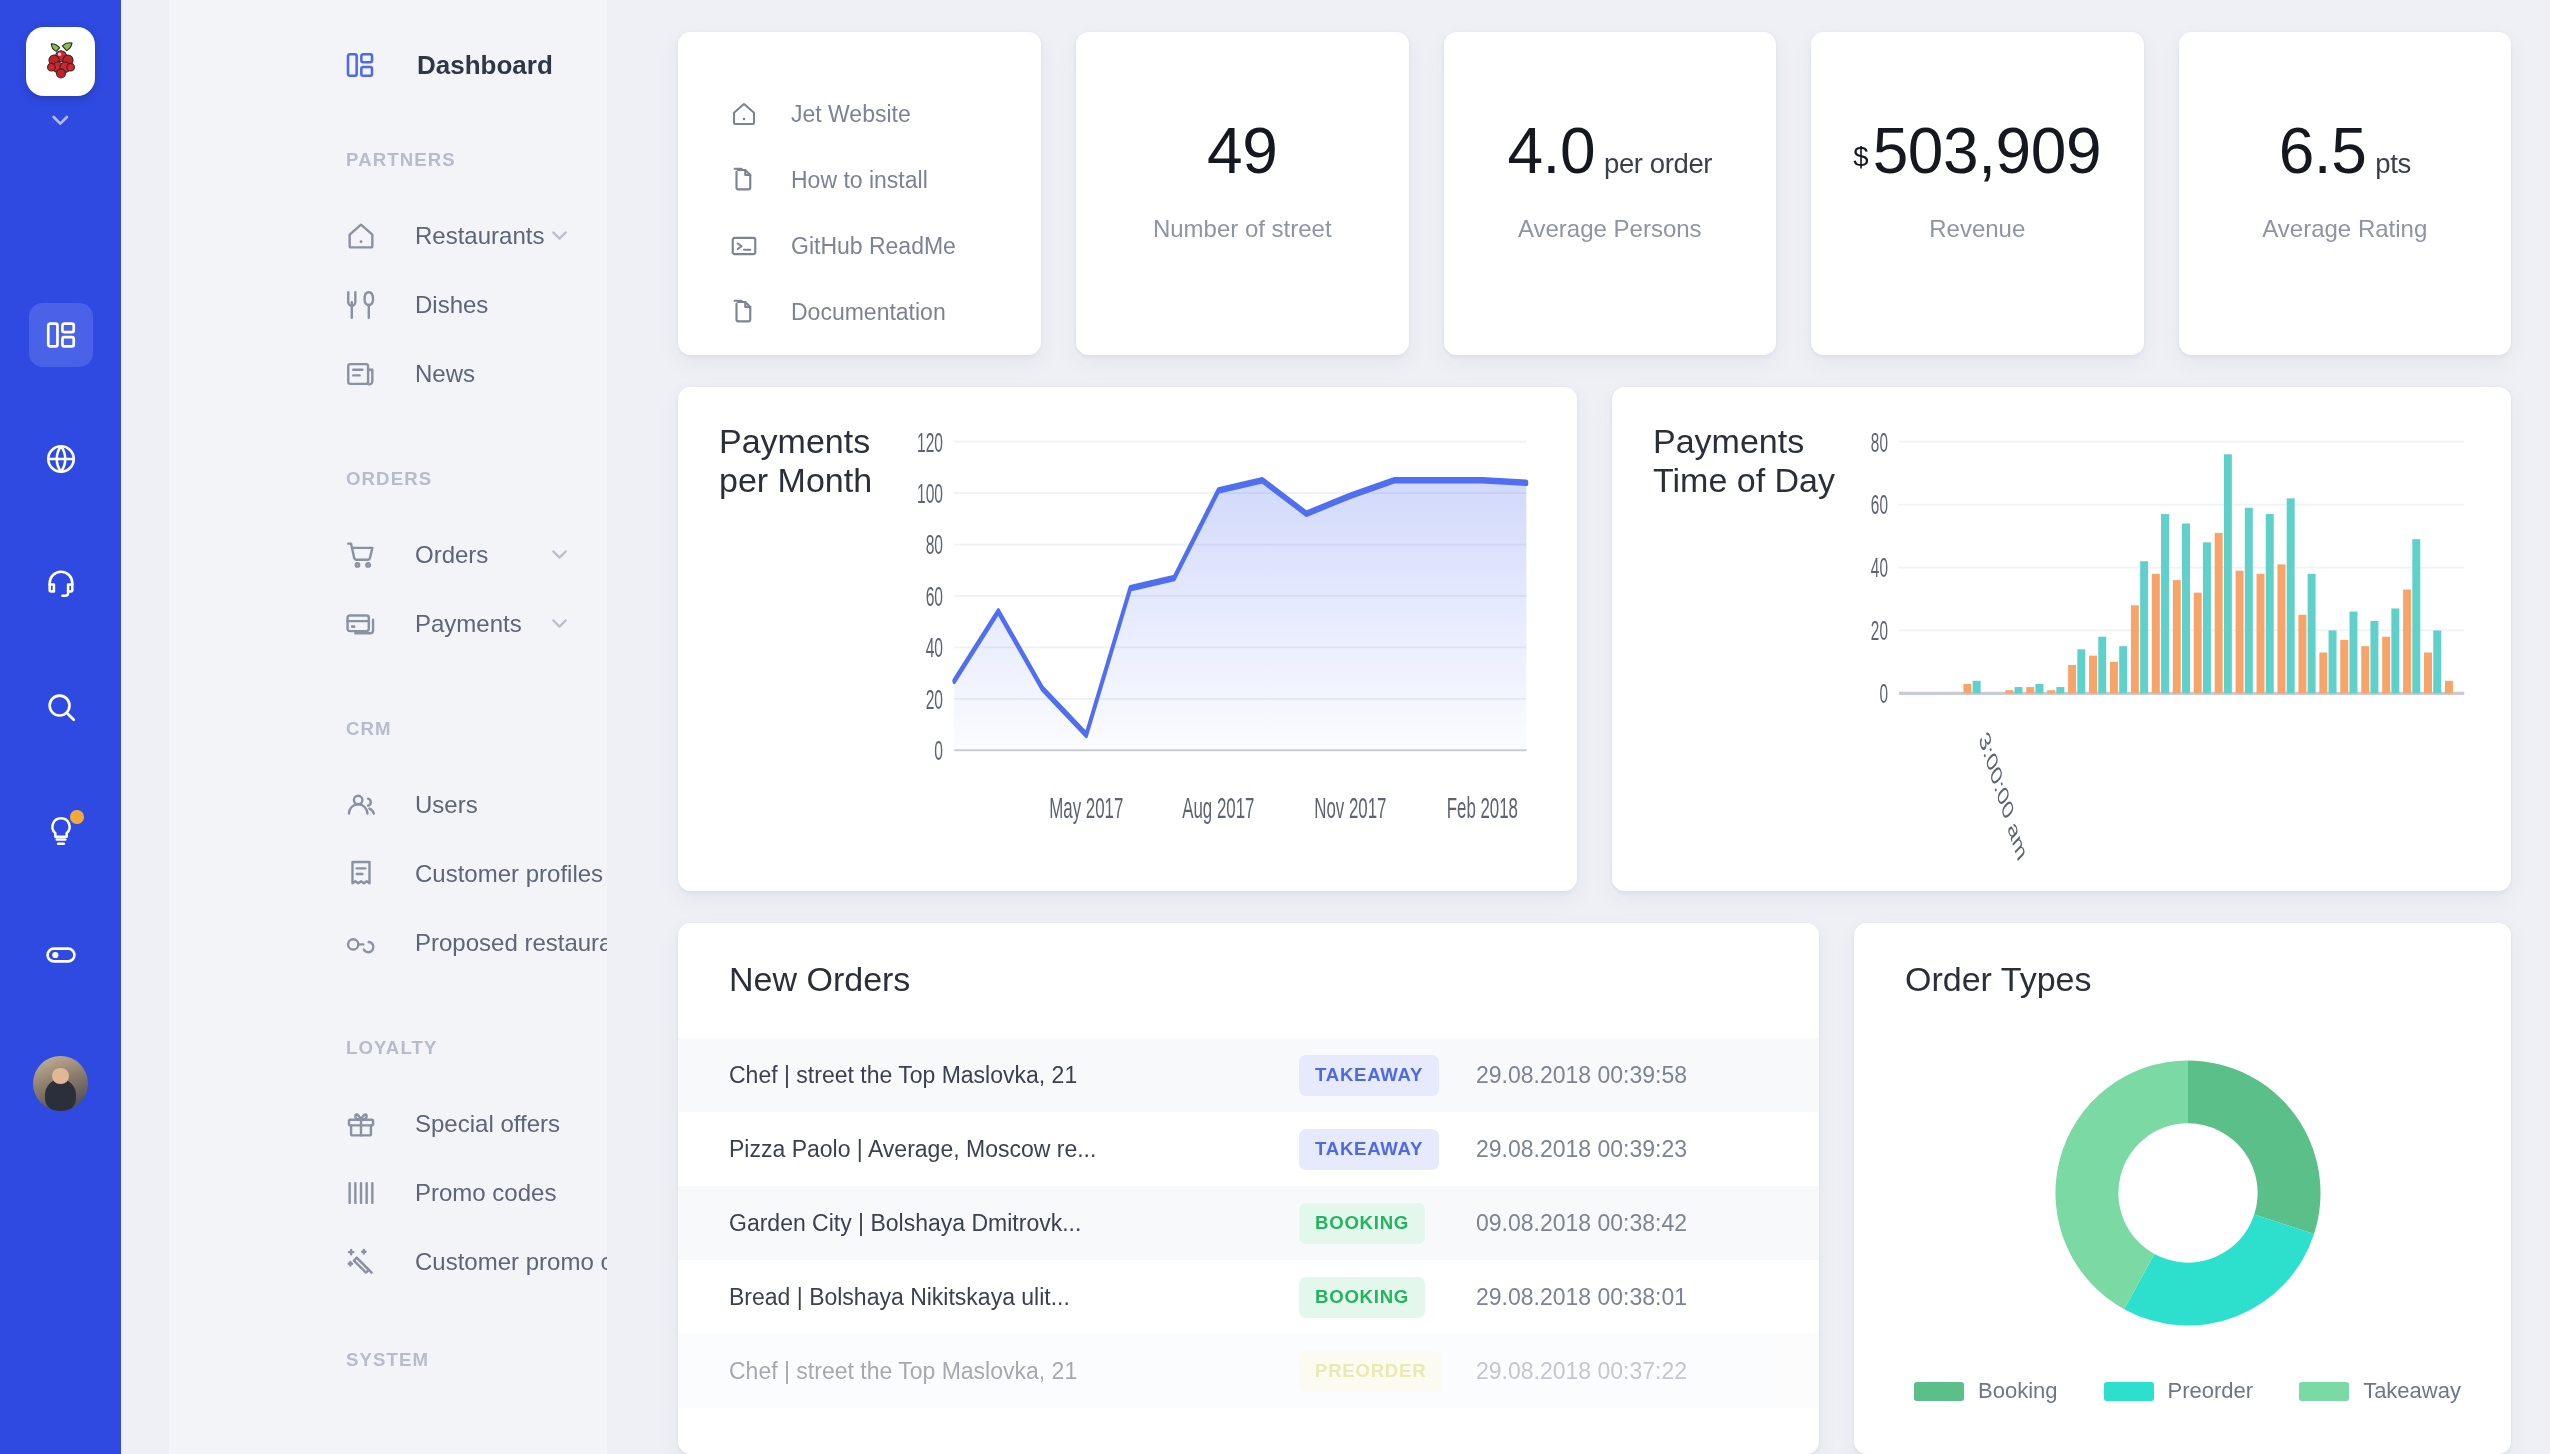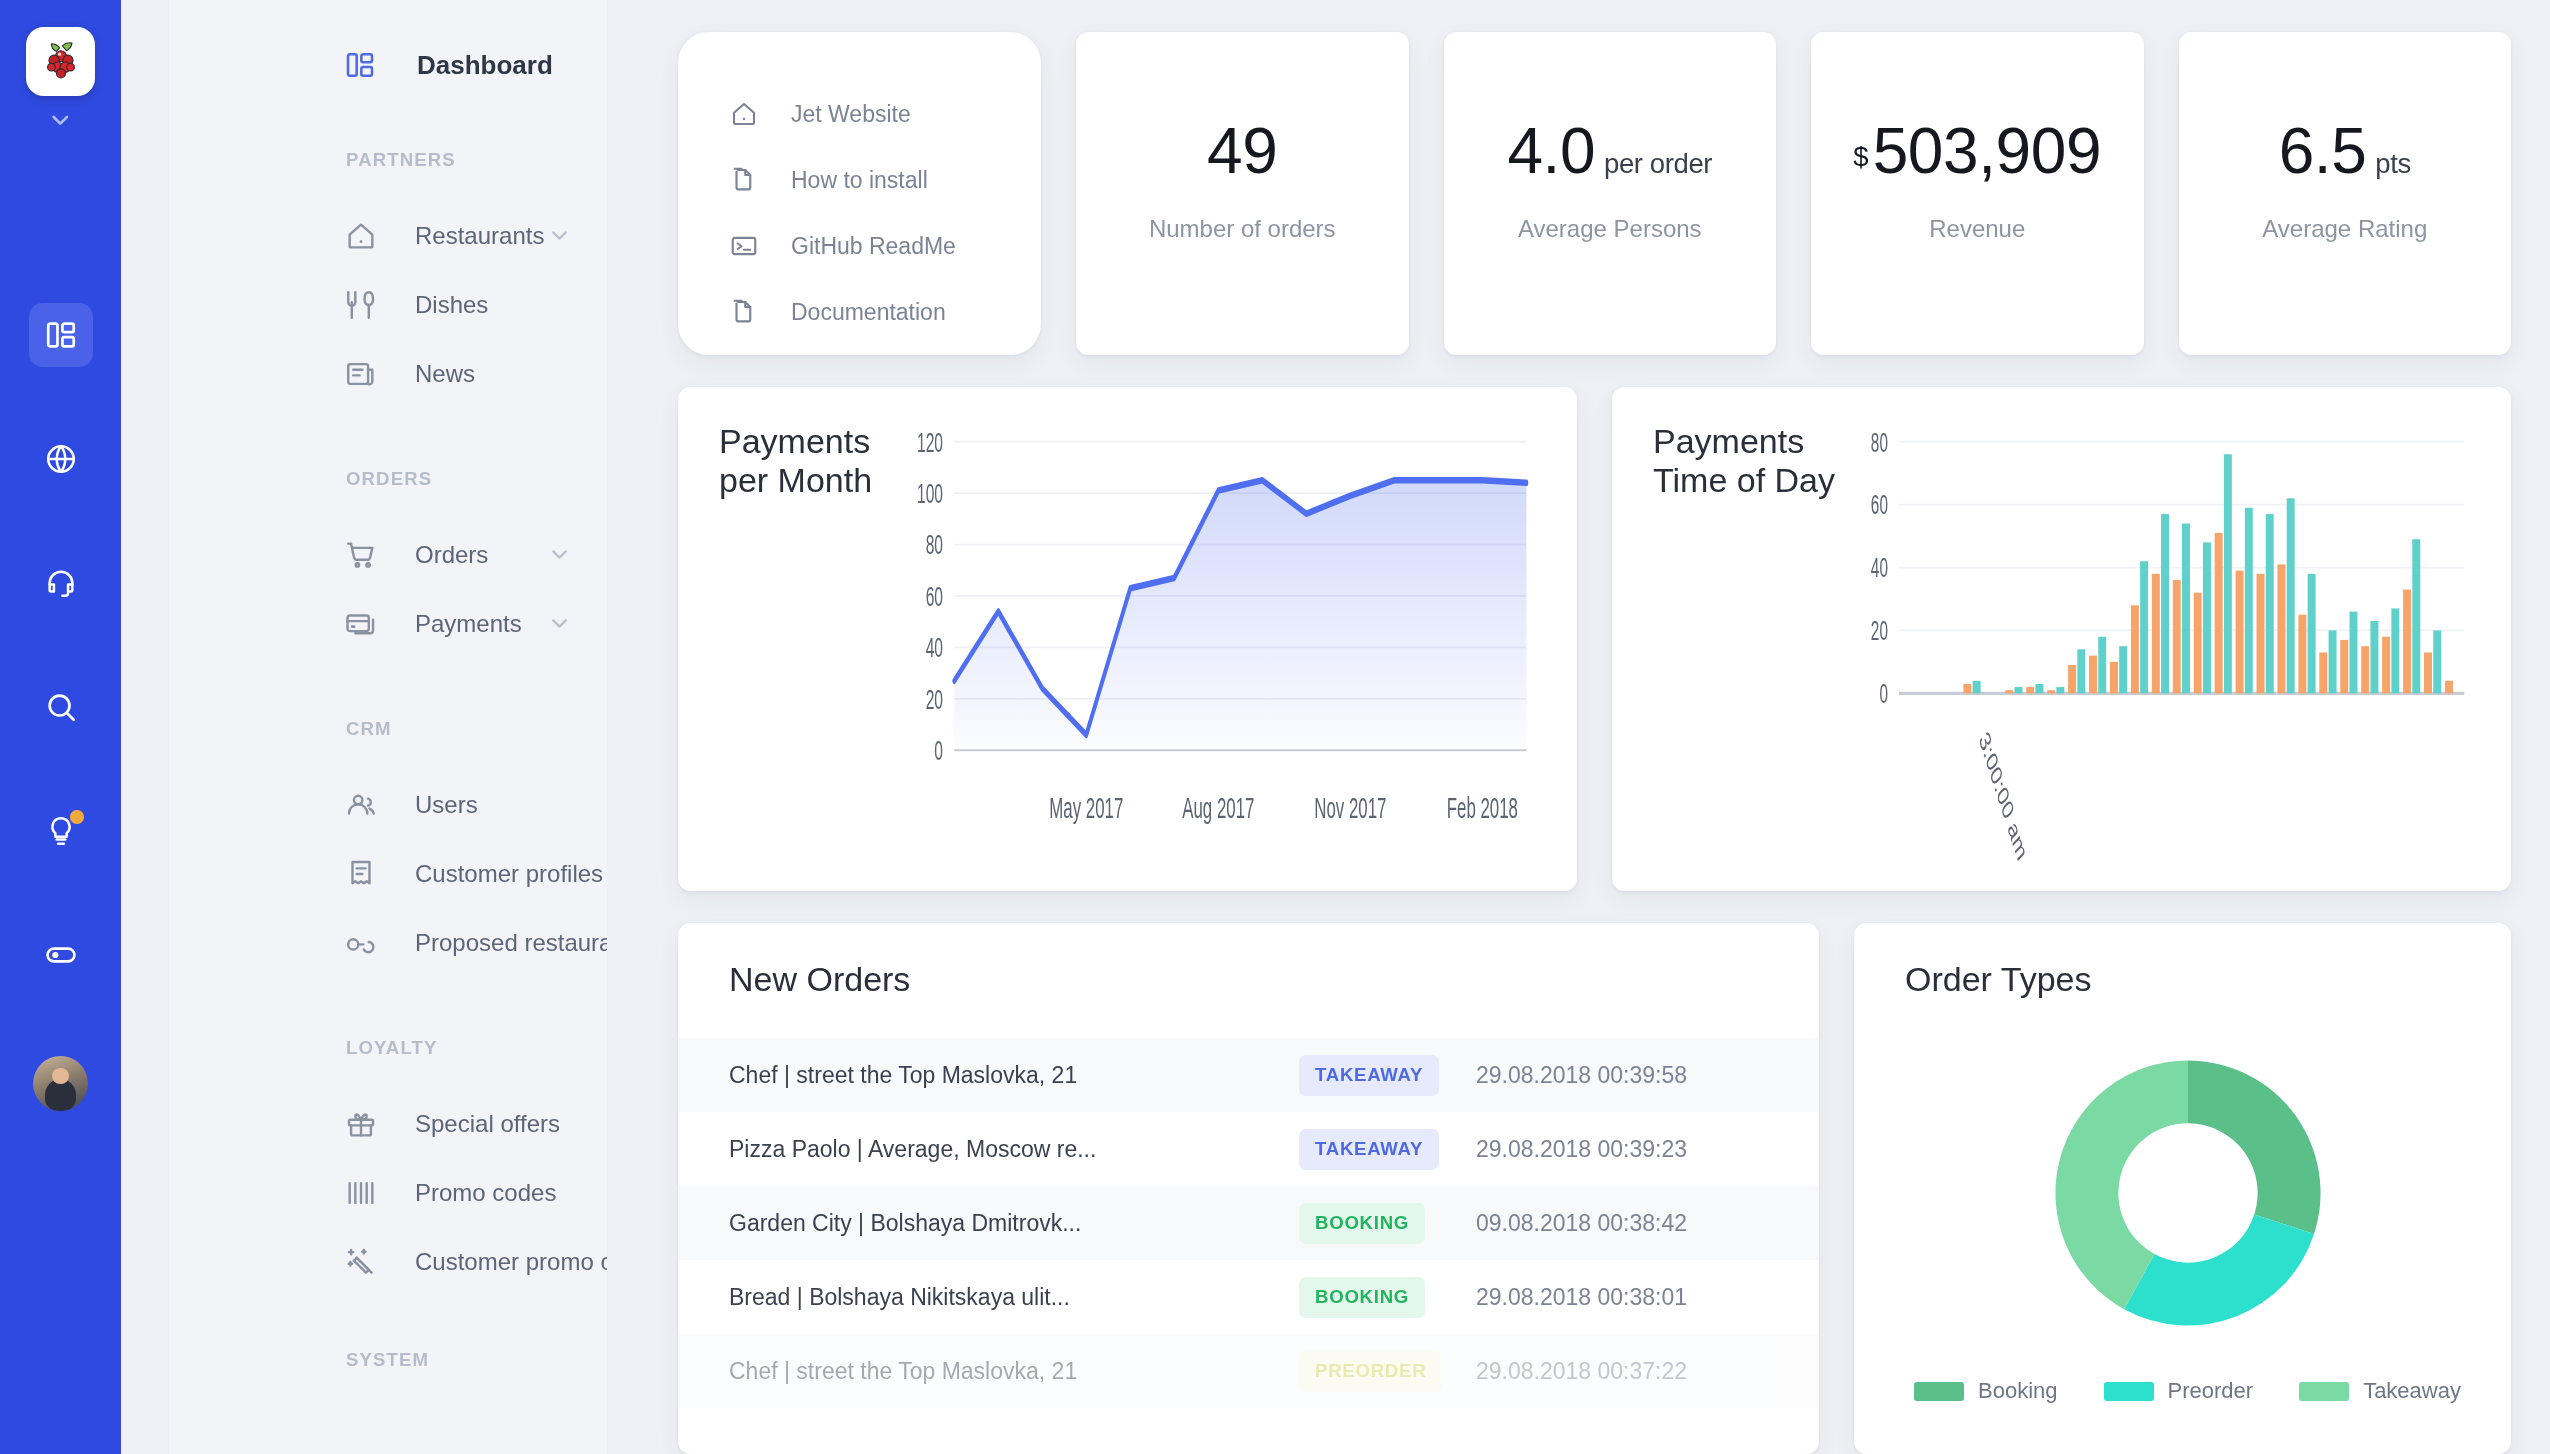--- a/index.html
+++ b/index.html
@@ -100,21 +100,21 @@
     display: flex; flex-direction: column; gap: 32px;
     overflow: hidden;
   }
   .card {
     background: #ffffff; border-radius: 12.4px;
     box-shadow: 0 1.8px 4.4px rgba(40,50,80,.06), 0 8.9px 23px rgba(40,50,80,.05);
   }
 
   
   .row-stats { display: flex; gap: 35px; height: 323px; }
-  .quicklinks { width: 363px; flex: 0 0 363px; padding: 49px 0 0 0; border-radius: 31px; }
+  .quicklinks { width: 363px; flex: 0 0 363px; padding: 49px 0 0 0; }
   .ql-item {
     display: flex; align-items: center; height: 66px; padding-left: 51px;
     color: #7c8394; font-size: 23px;
   }
   .ql-icon { width: 30px; height: 30px; flex: 0 0 30px; color: #7c8394; }
   .ql-icon svg { width: 100%; height: 100%; display: block; }
   .ql-label { margin-left: 32px; white-space: nowrap; }
 
   .stat {
     flex: 1 1 0; display: flex; flex-direction: column;
@@ -441,21 +441,21 @@
               </svg>
           </span>
           <span class="ql-label">Documentation</span>
         </a>
       </div>
 
       <div class="card stat">
         <div class="stat-value">
           <span>49</span>
         </div>
-        <div class="stat-label">Number of orders</div>
+        <div class="stat-label">Number of street</div>
       </div>
 
       <div class="card stat">
         <div class="stat-value">
           <span>4.0</span>
           <span class="stat-suf">per order</span>
         </div>
         <div class="stat-label">Average Persons</div>
       </div>
 

